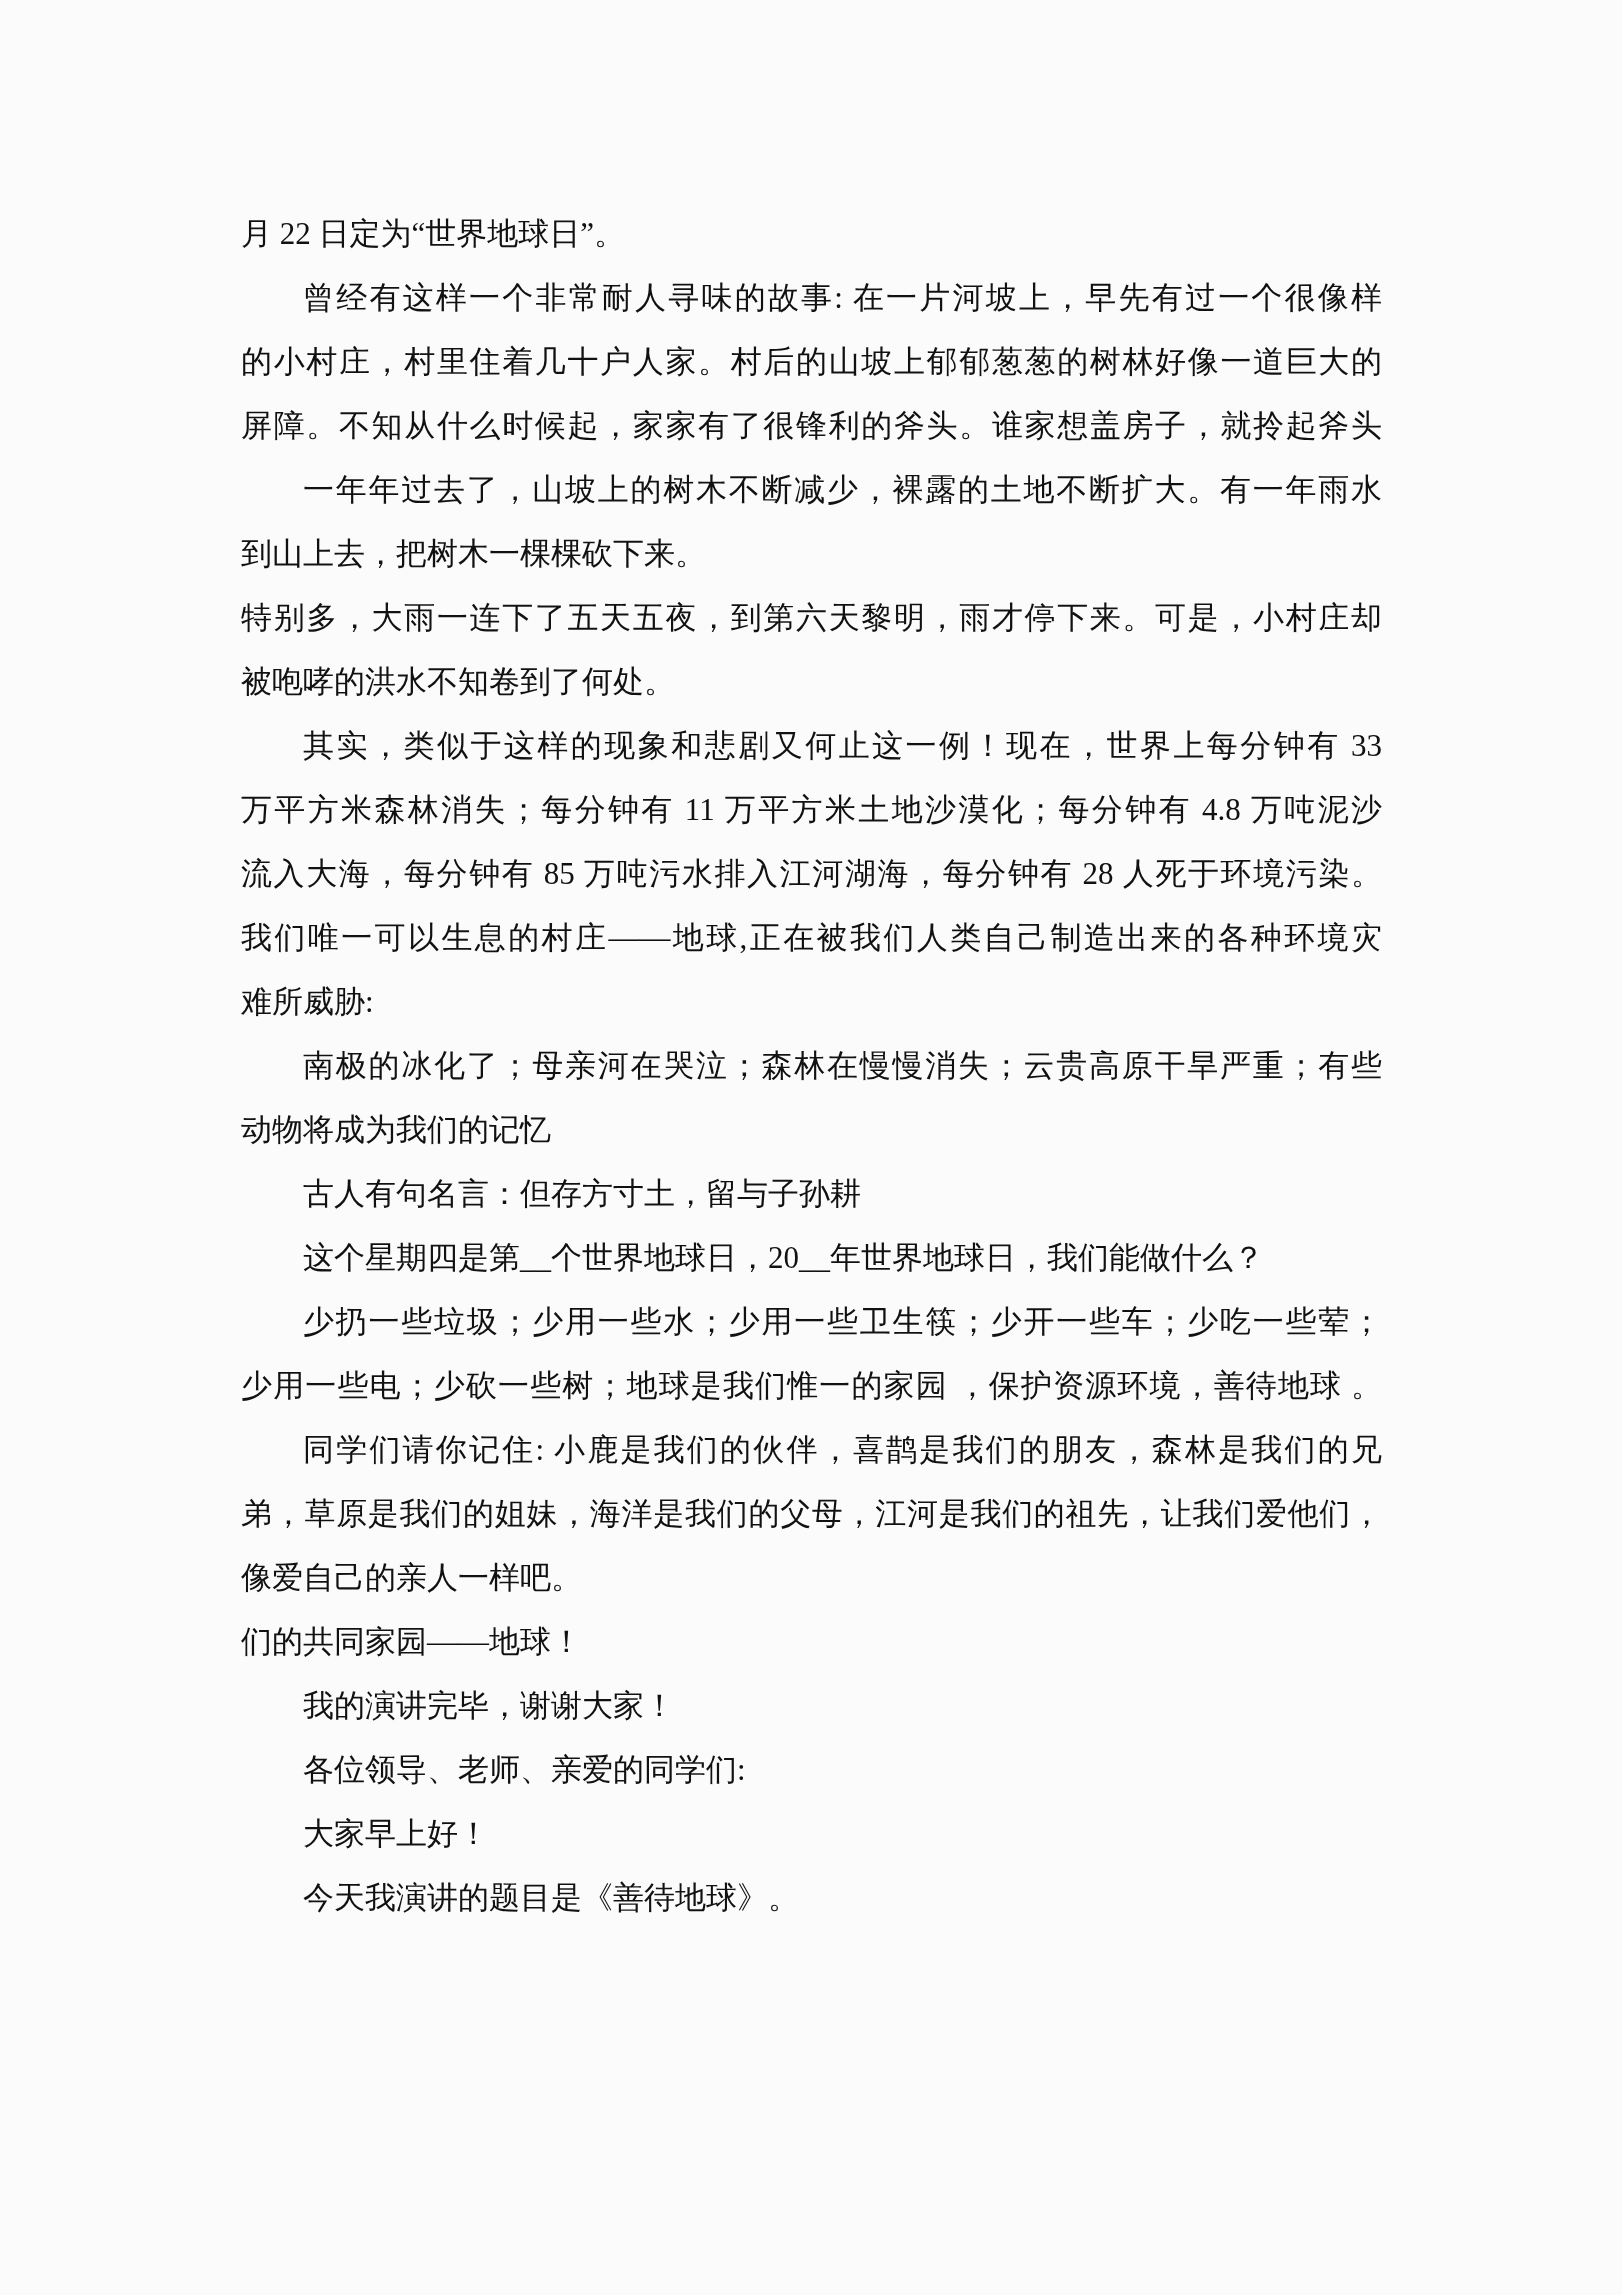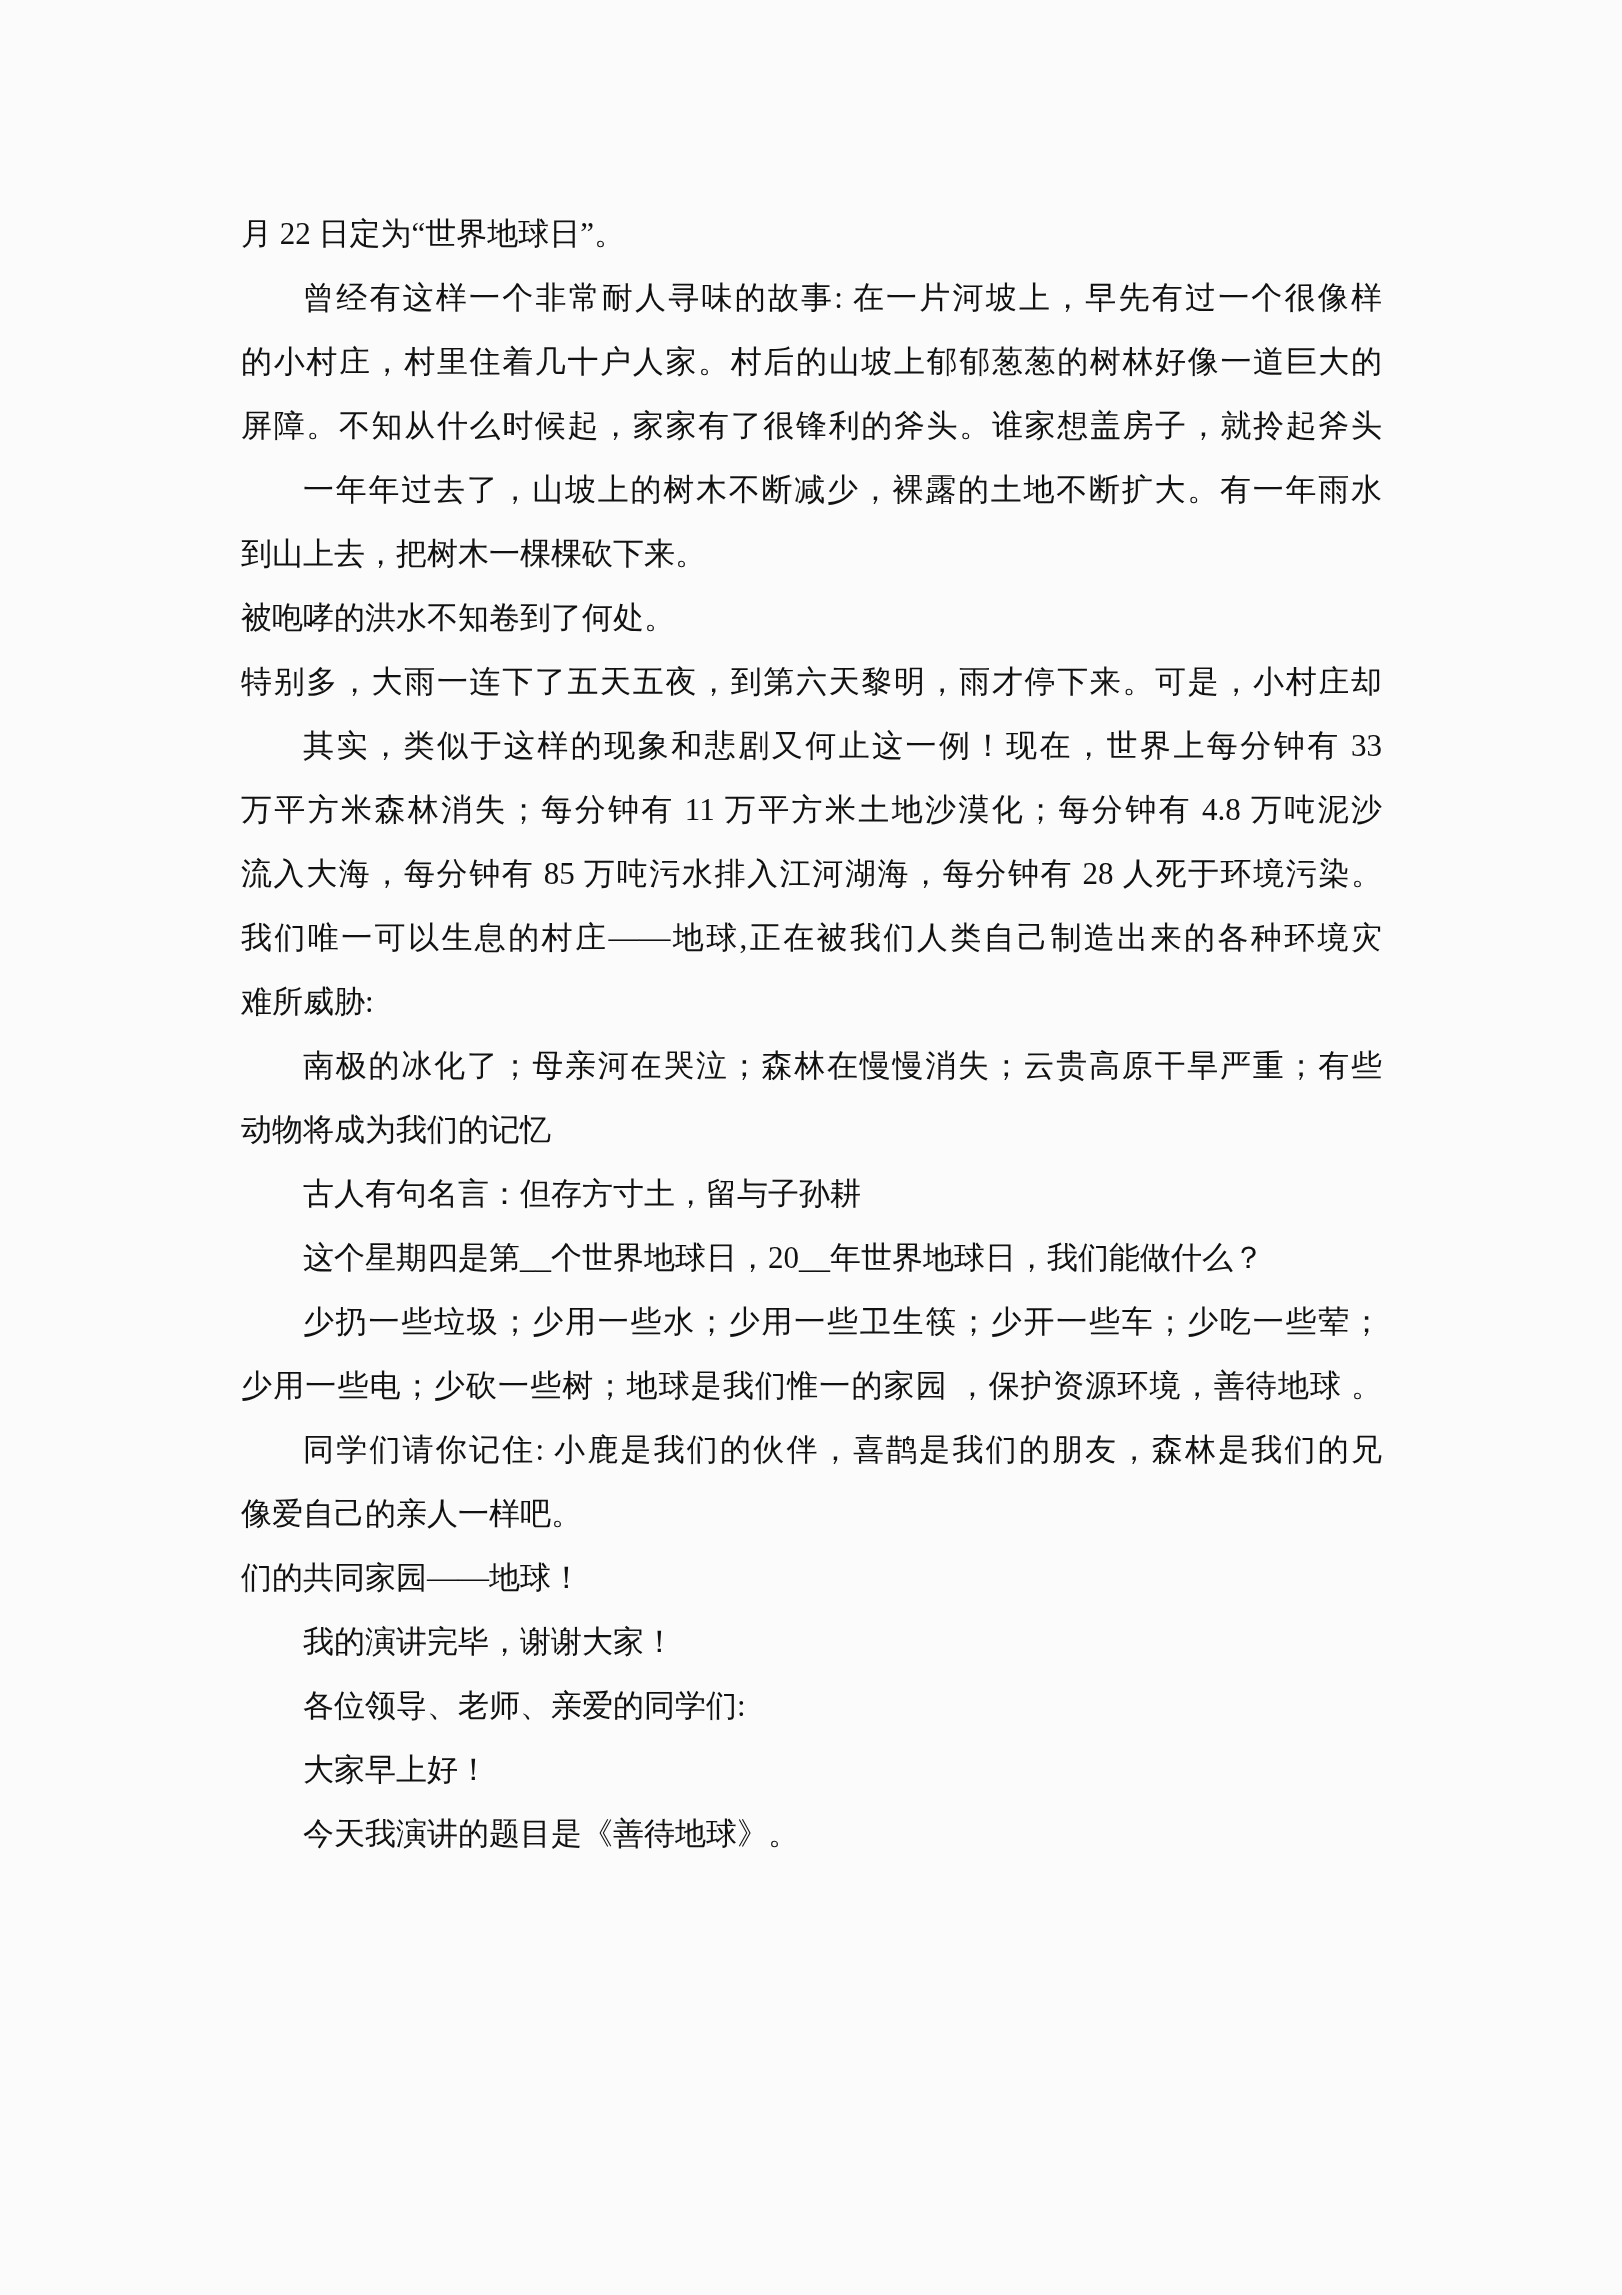--- a/index.html
+++ b/index.html
@@ -51,34 +51,35 @@
 <body style="background: rgb(251, 251, 251);">
 
 <div class="page">
   <div class="doc" id="doc-body" style="color: rgb(17, 17, 17);">
       <div class="line">月 22 日定为“世界地球日”。</div>
       <div class="line indent fill">曾经有这样一个非常耐人寻味的故事: 在一片河坡上，早先有过一个很像样</div>
       <div class="line fill">的小村庄，村里住着几十户人家。村后的山坡上郁郁葱葱的树林好像一道巨大的</div>
       <div class="line fill">屏障。不知从什么时候起，家家有了很锋利的斧头。谁家想盖房子，就拎起斧头</div>
       <div class="line indent fill">一年年过去了，山坡上的树木不断减少，裸露的土地不断扩大。有一年雨水</div>
       <div class="line">到山上去，把树木一棵棵砍下来。</div>
+      <div class="line fill">特别多，大雨一连下了五天五夜，到第六天黎明，雨才停下来。可是，小村庄却</div>
       <div class="line">被咆哮的洪水不知卷到了何处。</div>
-      <div class="line fill">特别多，大雨一连下了五天五夜，到第六天黎明，雨才停下来。可是，小村庄却</div>
       <div class="line indent fill">其实，类似于这样的现象和悲剧又何止这一例！现在，世界上每分钟有 33</div>
       <div class="line fill">万平方米森林消失；每分钟有 11 万平方米土地沙漠化；每分钟有 4.8 万吨泥沙</div>
       <div class="line fill">流入大海，每分钟有 85 万吨污水排入江河湖海，每分钟有 28 人死于环境污染。</div>
       <div class="line fill">我们唯一可以生息的村庄——地球,正在被我们人类自己制造出来的各种环境灾</div>
       <div class="line">难所威胁:</div>
       <div class="line indent fill">南极的冰化了；母亲河在哭泣；森林在慢慢消失；云贵高原干旱严重；有些</div>
       <div class="line">动物将成为我们的记忆</div>
       <div class="line indent">古人有句名言：但存方寸土，留与子孙耕</div>
       <div class="line indent">这个星期四是第__个世界地球日，20__年世界地球日，我们能做什么？</div>
       <div class="line indent fill">少扔一些垃圾；少用一些水；少用一些卫生筷；少开一些车；少吃一些荤；</div>
       <div class="line fill">少用一些电；少砍一些树；地球是我们惟一的家园 ，保护资源环境，善待地球 。</div>
       <div class="line indent fill">同学们请你记住: 小鹿是我们的伙伴，喜鹊是我们的朋友，森林是我们的兄</div>
+      <div class="line fill">弟，草原是我们的姐妹，海洋是我们的父母，江河是我们的祖先，让我们爱他们，</div>
       <div class="line">像爱自己的亲人一样吧。</div>
       <div class="line">们的共同家园——地球！</div>
       <div class="line indent">我的演讲完毕，谢谢大家！</div>
       <div class="line indent">各位领导、老师、亲爱的同学们:</div>
       <div class="line indent">大家早上好！</div>
       <div class="line indent">今天我演讲的题目是《善待地球》。</div>
     </div>
 </div>
 
 

